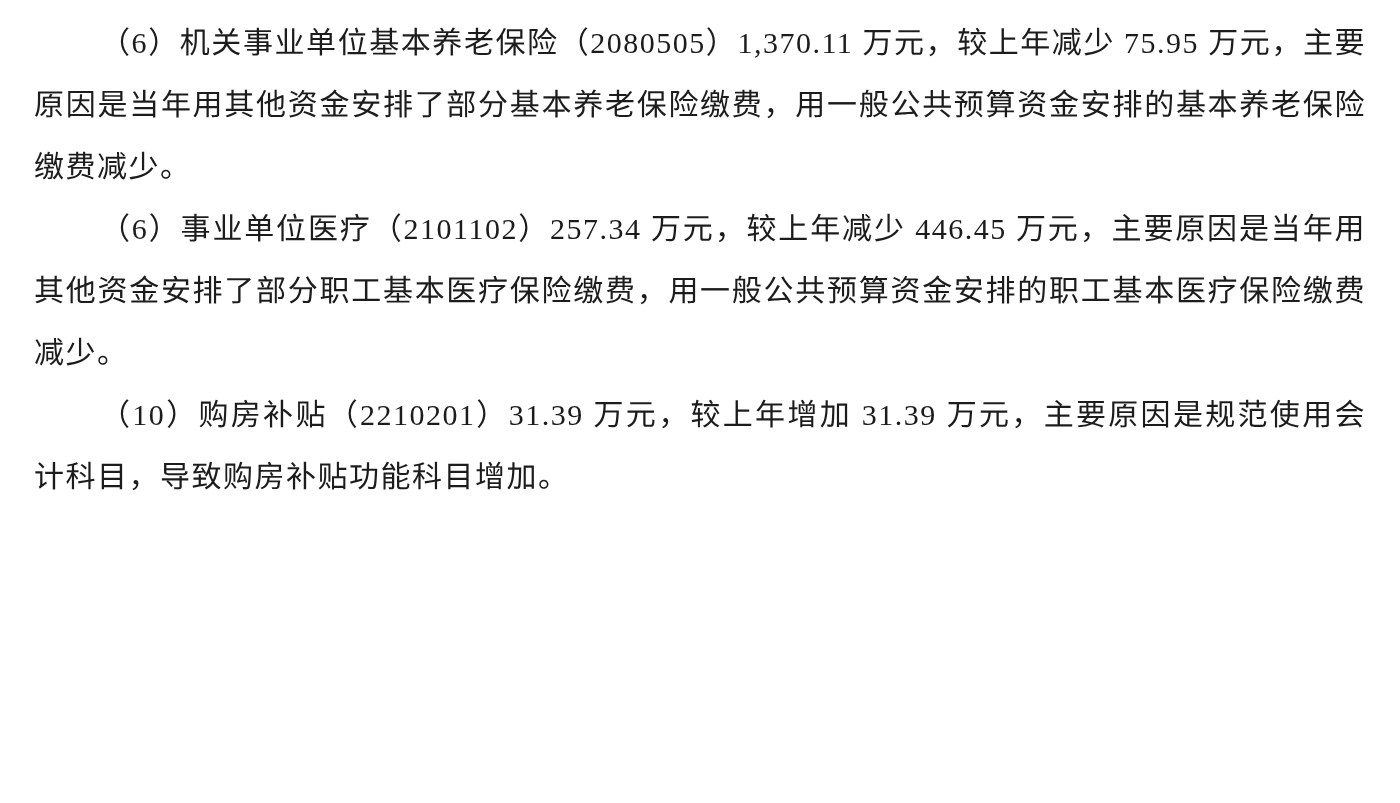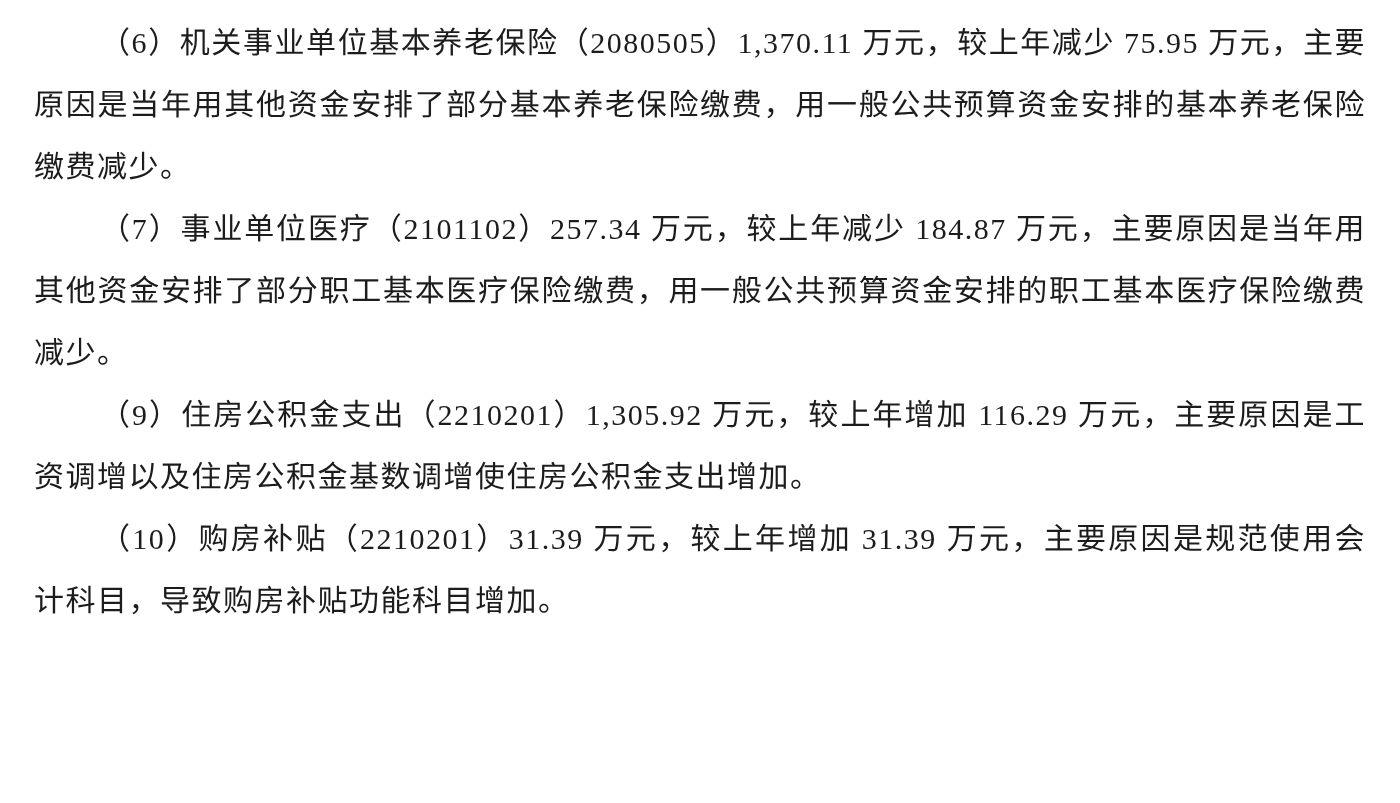--- a/index.html
+++ b/index.html
@@ -32,17 +32,16 @@
   }
   .para-indent {
     text-indent: 2.2em;
   }
 </style>
 </head>
 <body>
 
 <div class="doc-page">
   <p class="para-indent">（6）机关事业单位基本养老保险（2080505）1,370.11 万元，较上年减少 75.95 万元，主要原因是当年用其他资金安排了部分基本养老保险缴费，用一般公共预算资金安排的基本养老保险缴费减少。</p>
-  <p class="para-indent">（7）事业单位医疗（2101102）257.34 万元，较上年减少 184.87 万元，主要原因是当年用其他资金安排了部分职工基本医疗保险缴费，用一般公共预算资金安排的职工基本医疗保险缴费减少。</p>
-  <p class="para-indent">（9）住房公积金支出（2210201）1,305.92 万元，较上年增加 116.29 万元，主要原因是工资调增以及住房公积金基数调增使住房公积金支出增加。</p>
+  <p class="para-indent">（6）事业单位医疗（2101102）257.34 万元，较上年减少 446.45 万元，主要原因是当年用其他资金安排了部分职工基本医疗保险缴费，用一般公共预算资金安排的职工基本医疗保险缴费减少。</p>
   <p class="para-indent">（10）购房补贴（2210201）31.39 万元，较上年增加 31.39 万元，主要原因是规范使用会计科目，导致购房补贴功能科目增加。</p>
 
 </div>
 
 </body></html>

